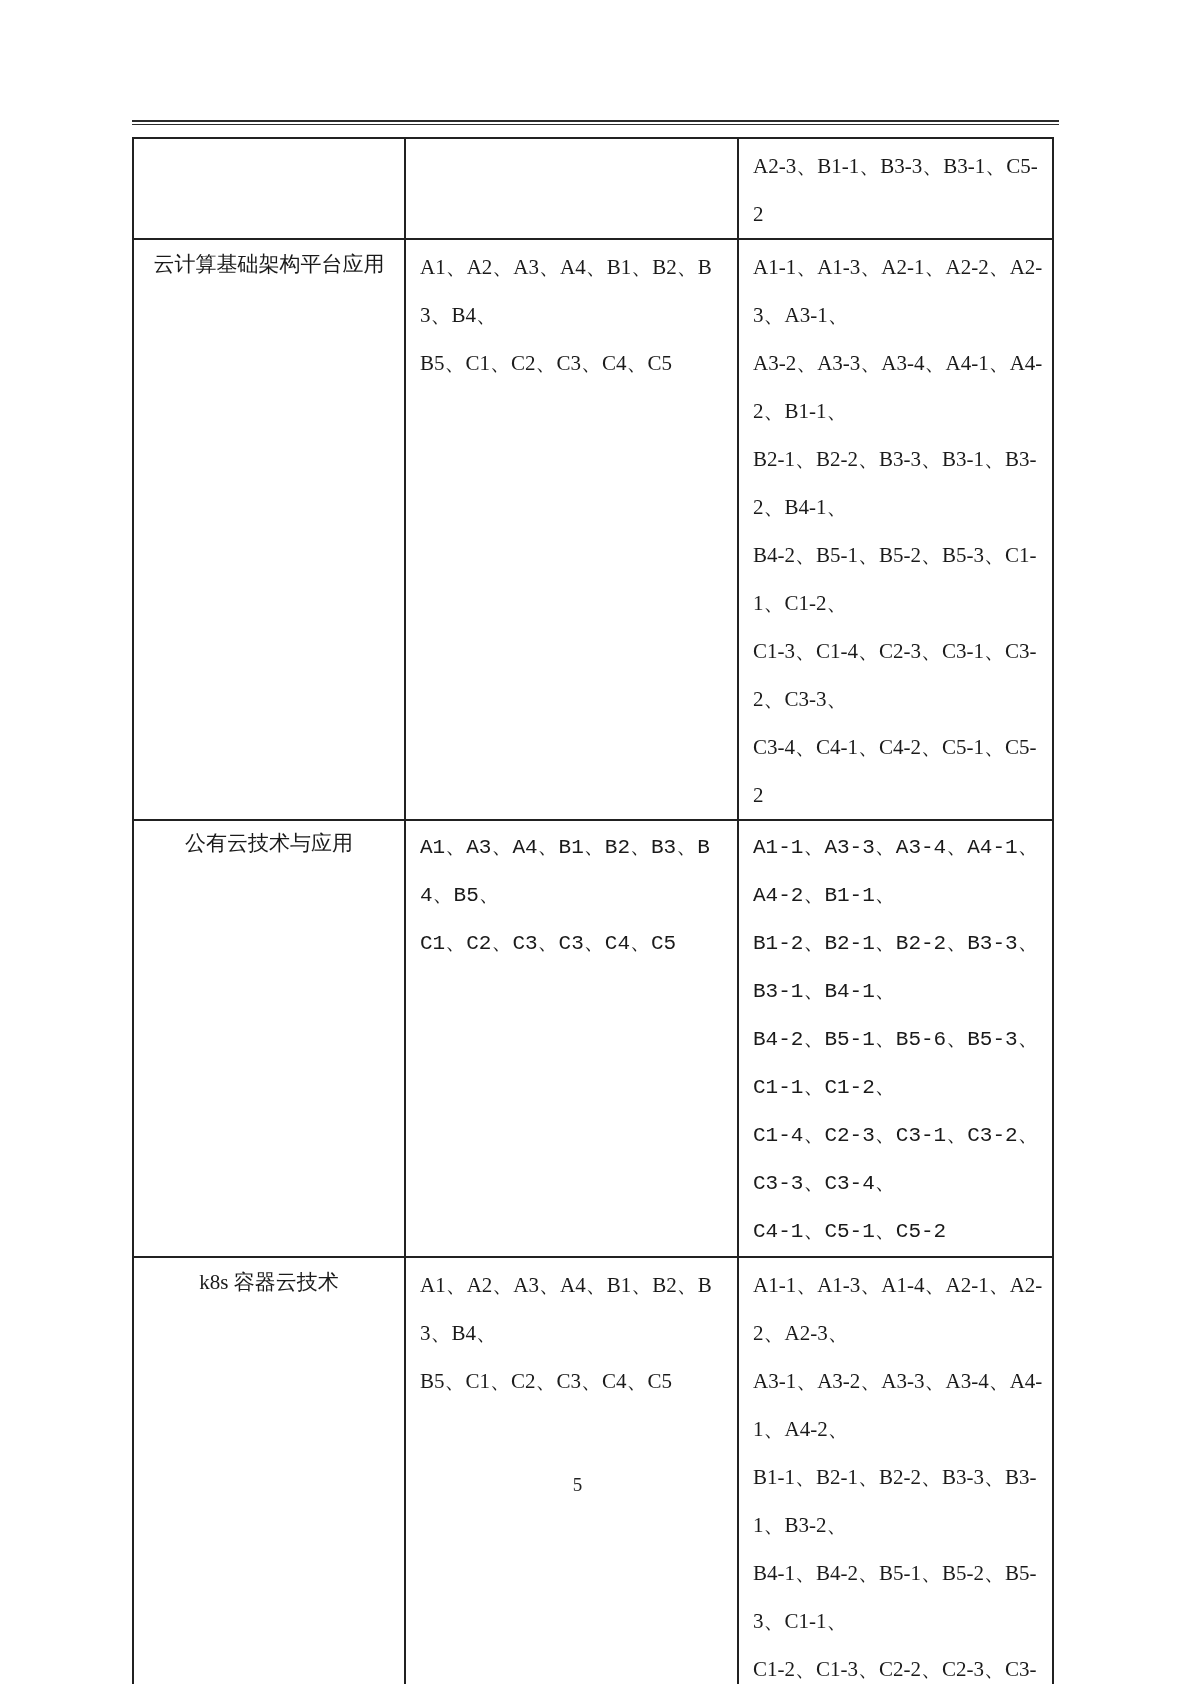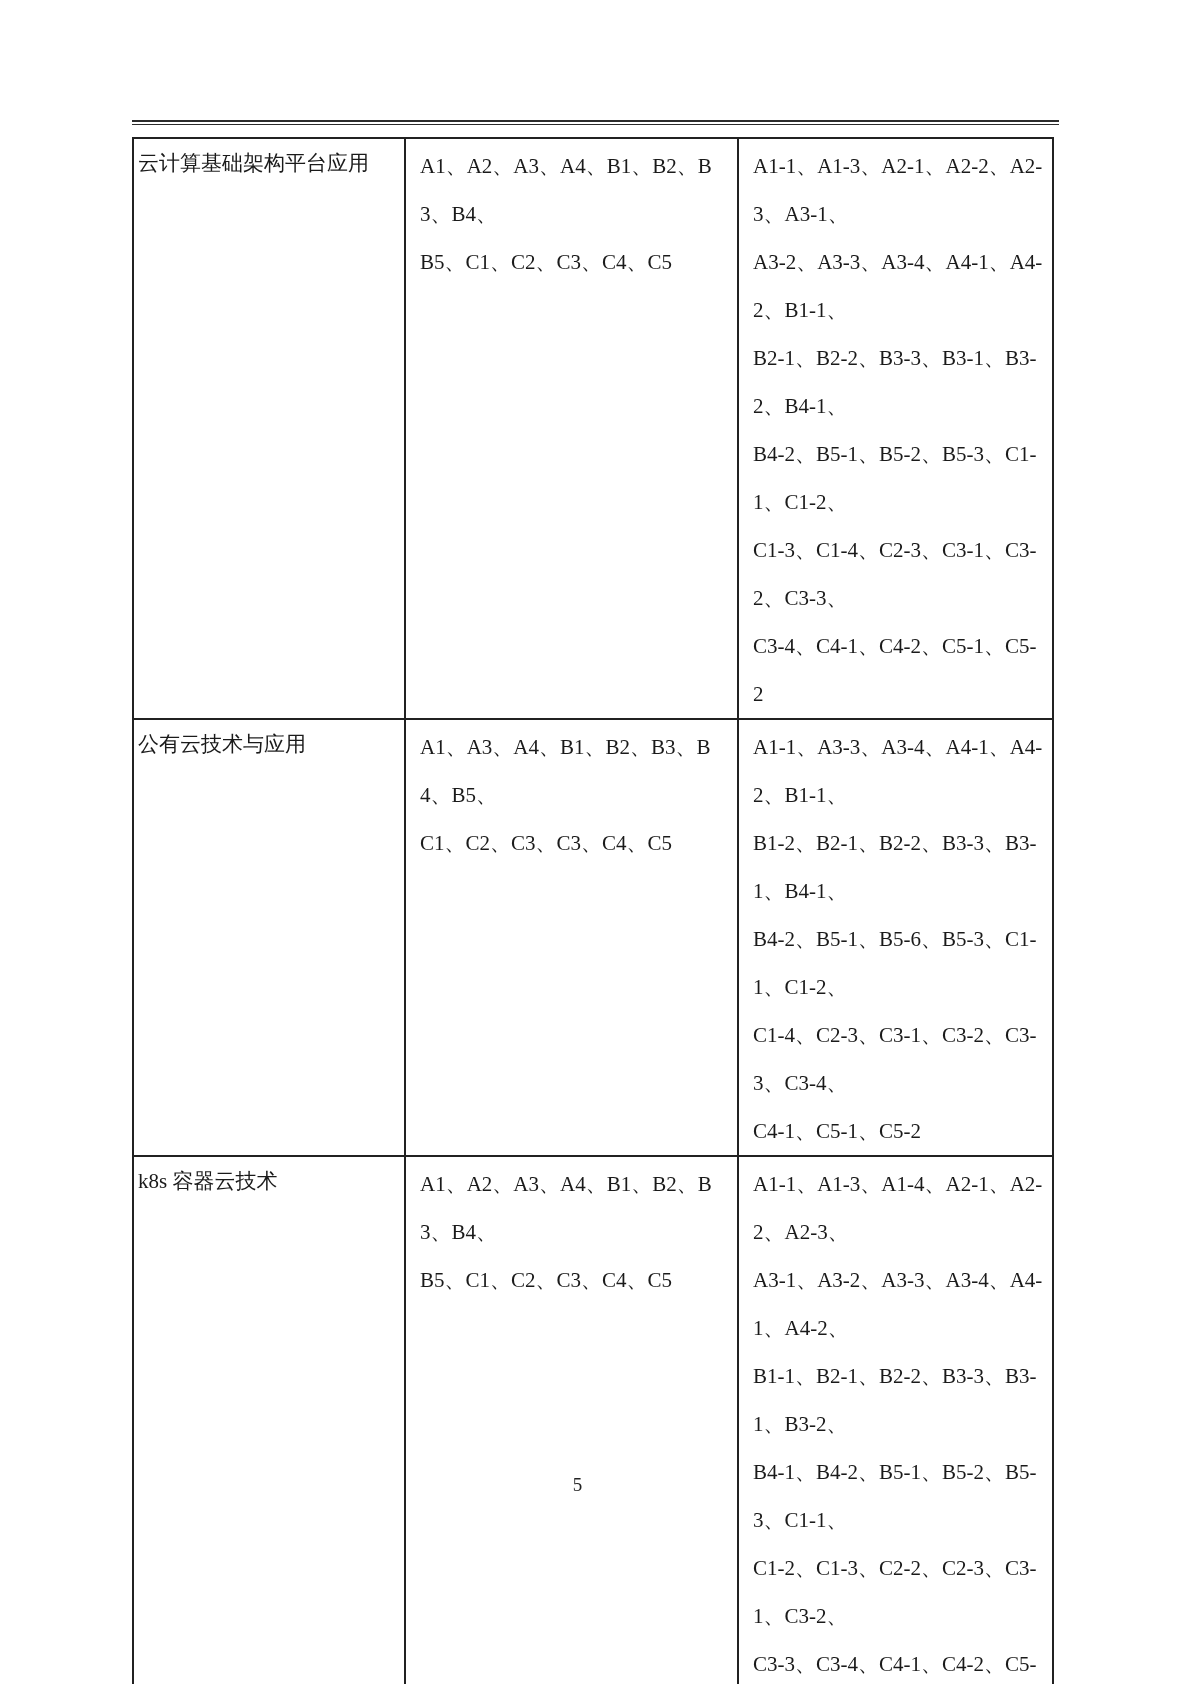--- a/index.html
+++ b/index.html
@@ -15,49 +15,54 @@
     position:absolute;left:132px;top:137px;width:920px;
     border-collapse:collapse;table-layout:fixed;
   }
   table.doc-table td{
     border:2px solid #212121;
     font-size:21px;line-height:48px;
     vertical-align:top;white-space:pre-line;
     overflow:hidden;word-break:break-all;
   }
   td.c1{
-    vertical-align:middle;
+    text-align:center;vertical-align:middle;
     font-size:22px;line-height:1.7;white-space:normal;
     padding:0 4px;
   }
   td.c2{padding:3px 8px 8px 14px;}
   td.c3{padding:3px 6px 0 14px;}
   tr.r0 td{height:59px;}
   tr.r1 td{height:290px;}
-  tr.r2 td{height:247px;}
+  tr.r2 td{height:247px;font-family:Liberation Mono, monospace;}
   tr.r3 td{height:294px;}
   .page-number{
     position:absolute;left:0;top:1474px;width:1155px;
     text-align:center;font-size:19px;color:#222;
   }
 </style>
 </head>
 <body>
 
 <div class="page">
 
   <div class="header-rule"></div>
 
   <table class="doc-table">
     <colgroup>
       <col style="width:272px">
       <col style="width:333px">
       <col style="width:315px">
     </colgroup>
     <tbody>
+      <tr class="r0">
+        <td class="c1"></td>
+        <td class="c2"></td>
+        <td class="c3">A2-3、B1-1、B3-3、B3-1、C5-2</td>
+      </tr>
       <tr class="r1">
         <td class="c1">云计算基础架构平台应用</td>
         <td class="c2">A1、A2、A3、A4、B1、B2、B3、B4、
 B5、C1、C2、C3、C4、C5</td>
         <td class="c3">A1-1、A1-3、A2-1、A2-2、A2-3、A3-1、
 A3-2、A3-3、A3-4、A4-1、A4-2、B1-1、
 B2-1、B2-2、B3-3、B3-1、B3-2、B4-1、
 B4-2、B5-1、B5-2、B5-3、C1-1、C1-2、
 C1-3、C1-4、C2-3、C3-1、C3-2、C3-3、
 C3-4、C4-1、C4-2、C5-1、C5-2</td>

